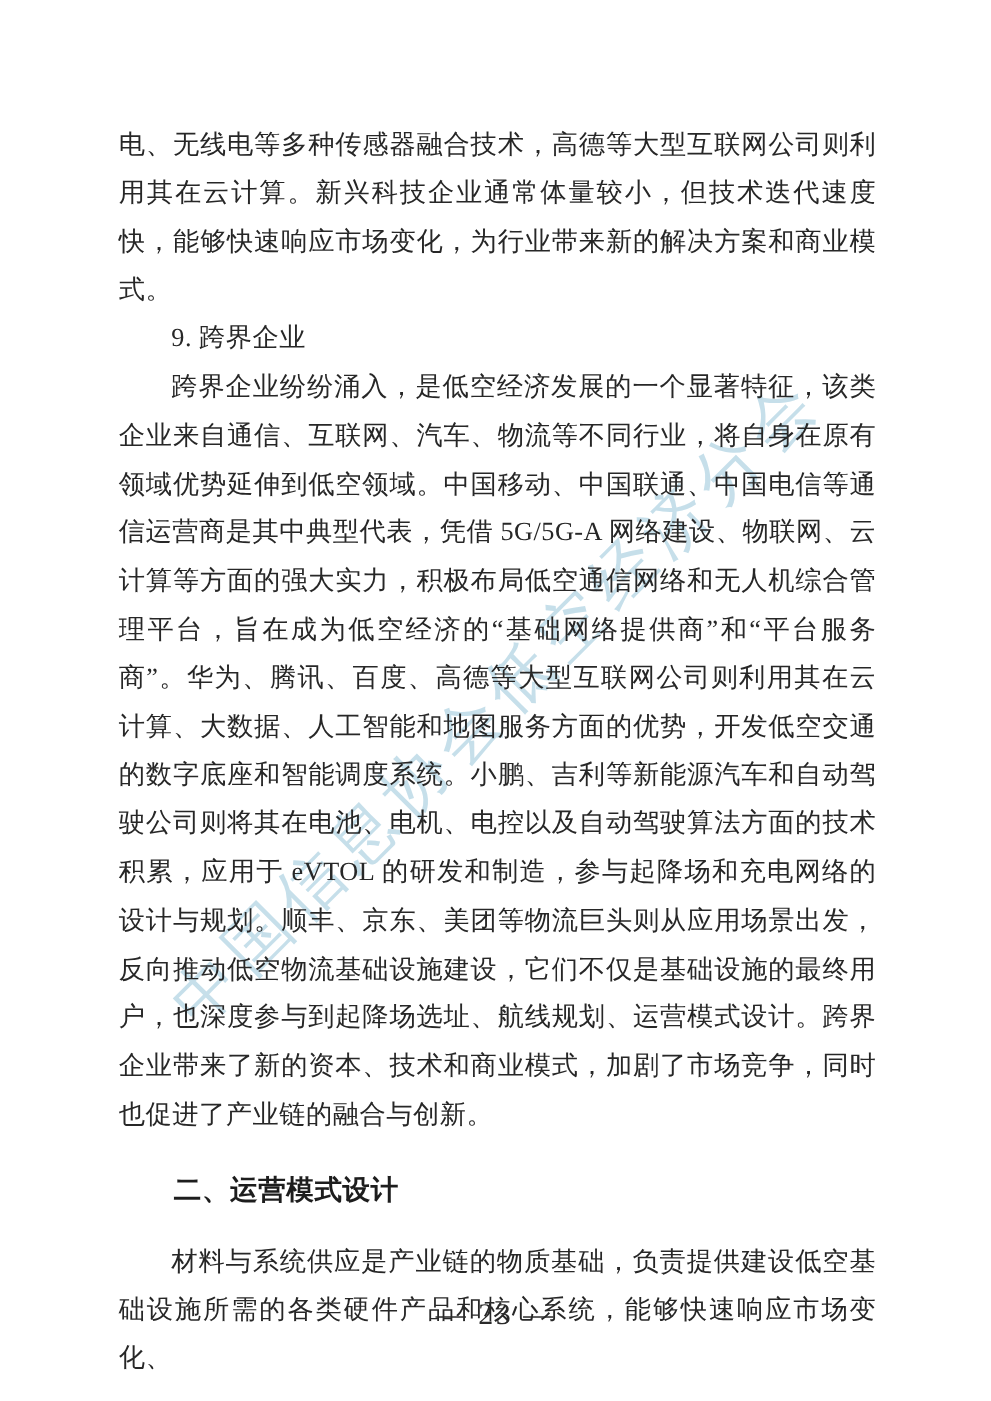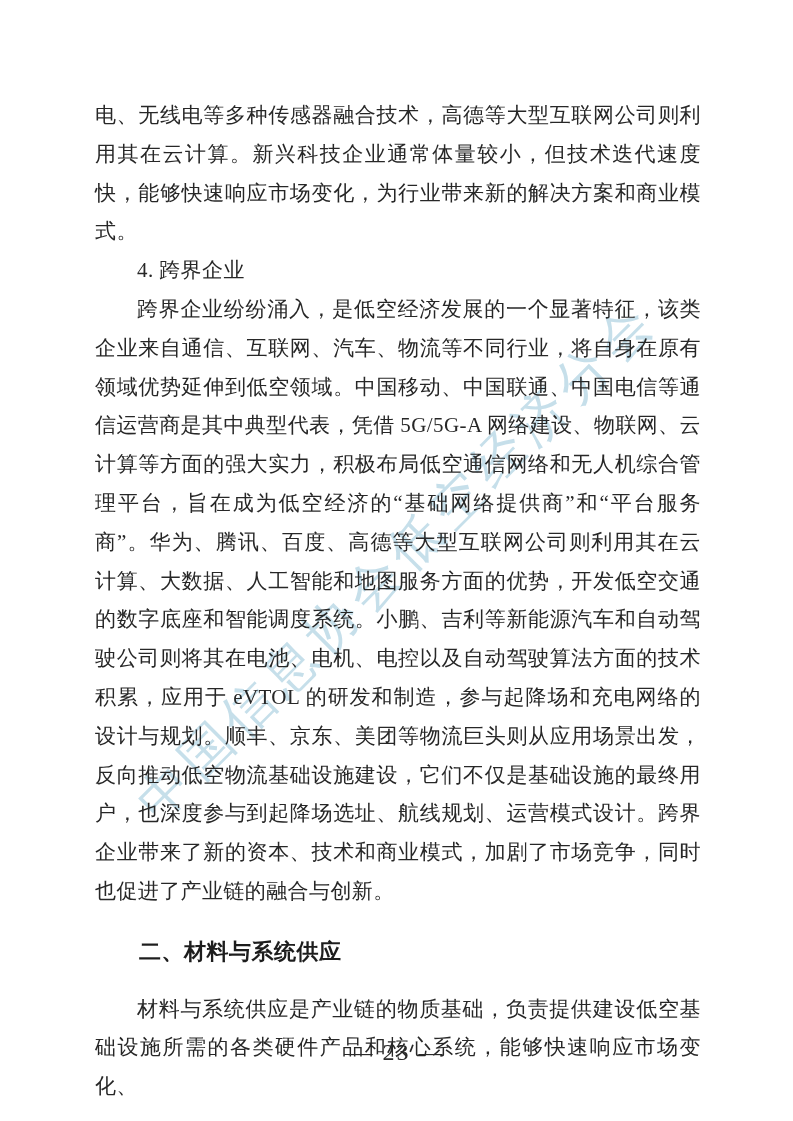--- a/index.html
+++ b/index.html
@@ -77,25 +77,25 @@
 <body>
 
 <div class="page">
 
   <div class="watermark">中国信息协会低空经济分会</div>
 
   <div class="content">
 
     <p class="body-text">电、无线电等多种传感器融合技术，高德等大型互联网公司则利用其在云计算。新兴科技企业通常体量较小，但技术迭代速度快，能够快速响应市场变化，为行业带来新的解决方案和商业模式。</p>
 
-    <p class="subsection-heading">4. 跨界企业</p>
+    <p class="subsection-heading">9. 跨界企业</p>
 
     <p class="body-text indent">跨界企业纷纷涌入，是低空经济发展的一个显著特征，该类企业来自通信、互联网、汽车、物流等不同行业，将自身在原有领域优势延伸到低空领域。中国移动、中国联通、中国电信等通信运营商是其中典型代表，凭借 5G/5G-A 网络建设、物联网、云计算等方面的强大实力，积极布局低空通信网络和无人机综合管理平台，旨在成为低空经济的“基础网络提供商”和“平台服务商”。华为、腾讯、百度、高德等大型互联网公司则利用其在云计算、大数据、人工智能和地图服务方面的优势，开发低空交通的数字底座和智能调度系统。小鹏、吉利等新能源汽车和自动驾驶公司则将其在电池、电机、电控以及自动驾驶算法方面的技术积累，应用于 eVTOL 的研发和制造，参与起降场和充电网络的设计与规划。顺丰、京东、美团等物流巨头则从应用场景出发，反向推动低空物流基础设施建设，它们不仅是基础设施的最终用户，也深度参与到起降场选址、航线规划、运营模式设计。跨界企业带来了新的资本、技术和商业模式，加剧了市场竞争，同时也促进了产业链的融合与创新。</p>
 
-    <h2 class="section-heading">二、材料与系统供应</h2>
+    <h2 class="section-heading">二、运营模式设计</h2>
 
     <p class="body-text indent">材料与系统供应是产业链的物质基础，负责提供建设低空基础设施所需的各类硬件产品和核心系统，能够快速响应市场变化、</p>
 
   </div>
 
   <div class="page-number">— 23 —</div>
 
 </div>
 
 </body></html>

